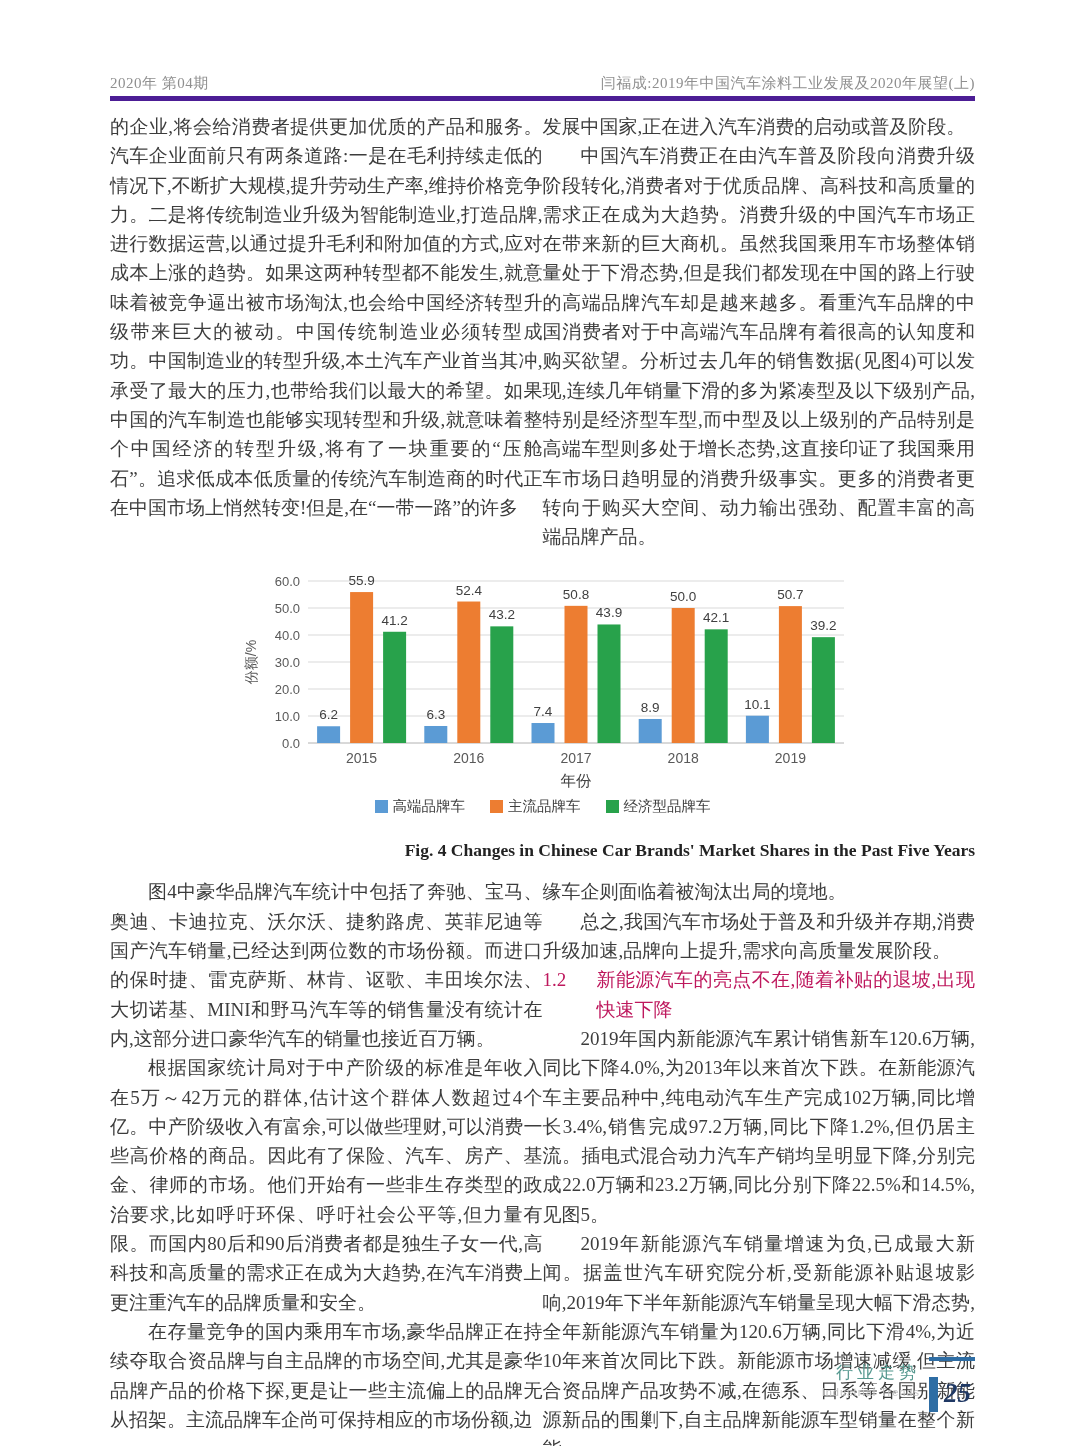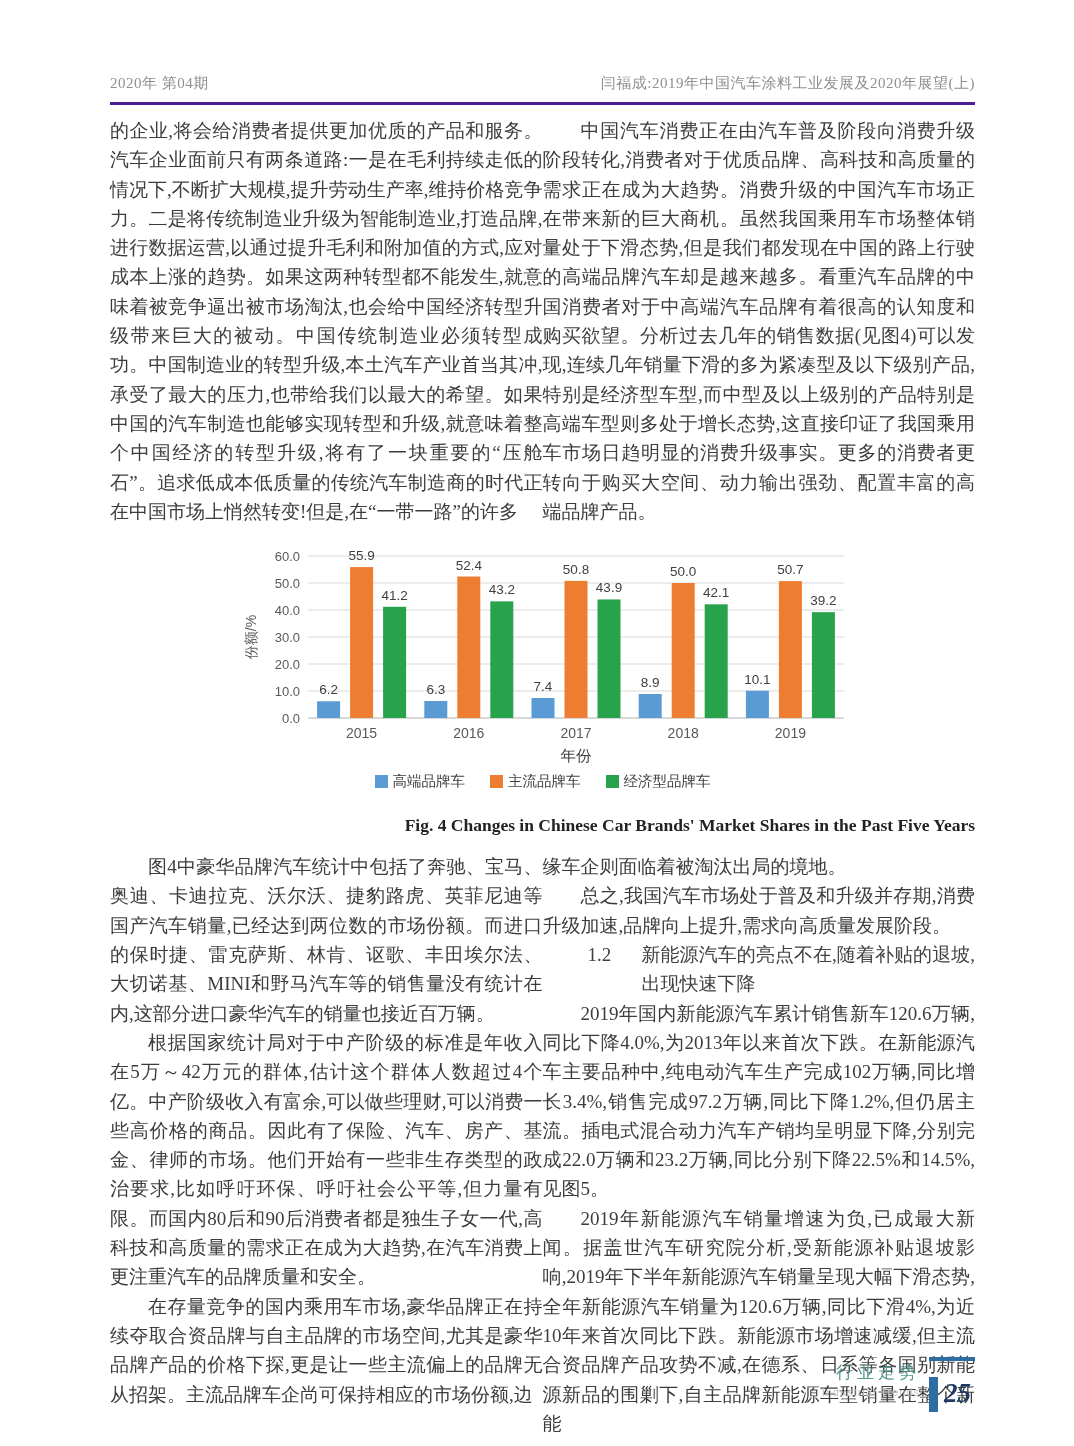--- a/index.html
+++ b/index.html
@@ -1,29 +1,29 @@
 <!DOCTYPE html>
 <html><head>
 <meta charset="utf-8">
 <style>
   html,body{margin:0;padding:0;background:#ffffff;}
   .page{position:relative;width:1074px;height:1446px;background:#ffffff;overflow:hidden;
         font-family:"Liberation Serif","DejaVu Serif",serif;color:#3a3a3a;}
   
   .header{display:flex;justify-content:space-between;align-items:flex-end;
-          margin:74px 99px 0 110px;padding-bottom:9px;border-bottom:3px solid #4c1d95;
+          margin:74px 99px 0 110px;padding-bottom:3px;border-bottom:5px solid #4c1d95;
           font-size:15px;color:#8f8f8f;letter-spacing:.5px;}
   
   .content{margin:11px 99px 0 110px;}
   .cols{display:flex;}
   .col{flex:1;font-size:19px;line-height:29.3px;text-align:justify;color:#3c3c3c;}
   .col p{margin:0;text-indent:2em;}
   .col p.noindent{text-indent:0;}
   
-  .sec-heading{display:flex;color:#404040;margin-left:45px;}
+  .sec-heading{display:flex;color:#be185d;}
   .sec-heading .h-num{flex:none;width:54px;}
   .sec-heading .h-text{flex:1;text-align:justify;}
   
   .figure{margin-top:14px;}
   .chart-wrap{margin-left:132px;width:620px;}
   .legend{display:flex;justify-content:center;gap:25px;margin-top:2px;
           font-family:"Liberation Sans","DejaVu Sans",sans-serif;font-size:14.5px;color:#404040;}
   .legend-item{display:flex;align-items:center;gap:5px;}
   .legend-swatch{width:13px;height:13px;display:inline-block;}
   .cap-zh{margin-top:14px;text-align:center;font-family:"Liberation Sans","DejaVu Sans",sans-serif;
@@ -50,20 +50,21 @@
     <span>闫福成:2019年中国汽车涂料工业发展及2020年展望(上)</span>
   </div>
 
   <div class="content">
 
     <div class="cols">
       <div class="col">
         <p class="noindent">的企业,将会给消费者提供更加优质的产品和服务。汽车企业面前只有两条道路:一是在毛利持续走低的情况下,不断扩大规模,提升劳动生产率,维持价格竞争力。二是将传统制造业升级为智能制造业,打造品牌,进行数据运营,以通过提升毛利和附加值的方式,应对成本上涨的趋势。如果这两种转型都不能发生,就意味着被竞争逼出被市场淘汰,也会给中国经济转型升级带来巨大的被动。中国传统制造业必须转型成功。中国制造业的转型升级,本土汽车产业首当其冲,承受了最大的压力,也带给我们以最大的希望。如果中国的汽车制造也能够实现转型和升级,就意味着整个中国经济的转型升级,将有了一块重要的“压舱石”。追求低成本低质量的传统汽车制造商的时代正在中国市场上悄然转变!但是,在“一带一路”的许多</p>
       </div>
       <div class="col">
+        <p class="noindent">发展中国家,正在进入汽车消费的启动或普及阶段。</p>
         <p>中国汽车消费正在由汽车普及阶段向消费升级阶段转化,消费者对于优质品牌、高科技和高质量的需求正在成为大趋势。消费升级的中国汽车市场正在带来新的巨大商机。虽然我国乘用车市场整体销量处于下滑态势,但是我们都发现在中国的路上行驶的高端品牌汽车却是越来越多。看重汽车品牌的中国消费者对于中高端汽车品牌有着很高的认知度和购买欲望。分析过去几年的销售数据(见图4)可以发现,连续几年销量下滑的多为紧凑型及以下级别产品,特别是经济型车型,而中型及以上级别的产品特别是高端车型则多处于增长态势,这直接印证了我国乘用车市场日趋明显的消费升级事实。更多的消费者更转向于购买大空间、动力输出强劲、配置丰富的高端品牌产品。</p>
       </div>
     </div>
 
     <div class="figure">
       <div class="chart-wrap"><svg width="620" height="226">
             <line x1="66" y1="178" x2="602" y2="178" stroke="#b2b2b2" stroke-width="1"></line>
             <text x="58" y="182.5" text-anchor="end" font-size="13" fill="#595959" style="font-family:&quot;Liberation Sans&quot;,&quot;DejaVu Sans&quot;,sans-serif">0.0</text>
             <line x1="66" y1="151" x2="602" y2="151" stroke="#d9d9d9" stroke-width="1"></line>
             <text x="58" y="155.5" text-anchor="end" font-size="13" fill="#595959" style="font-family:&quot;Liberation Sans&quot;,&quot;DejaVu Sans&quot;,sans-serif">10.0</text>

